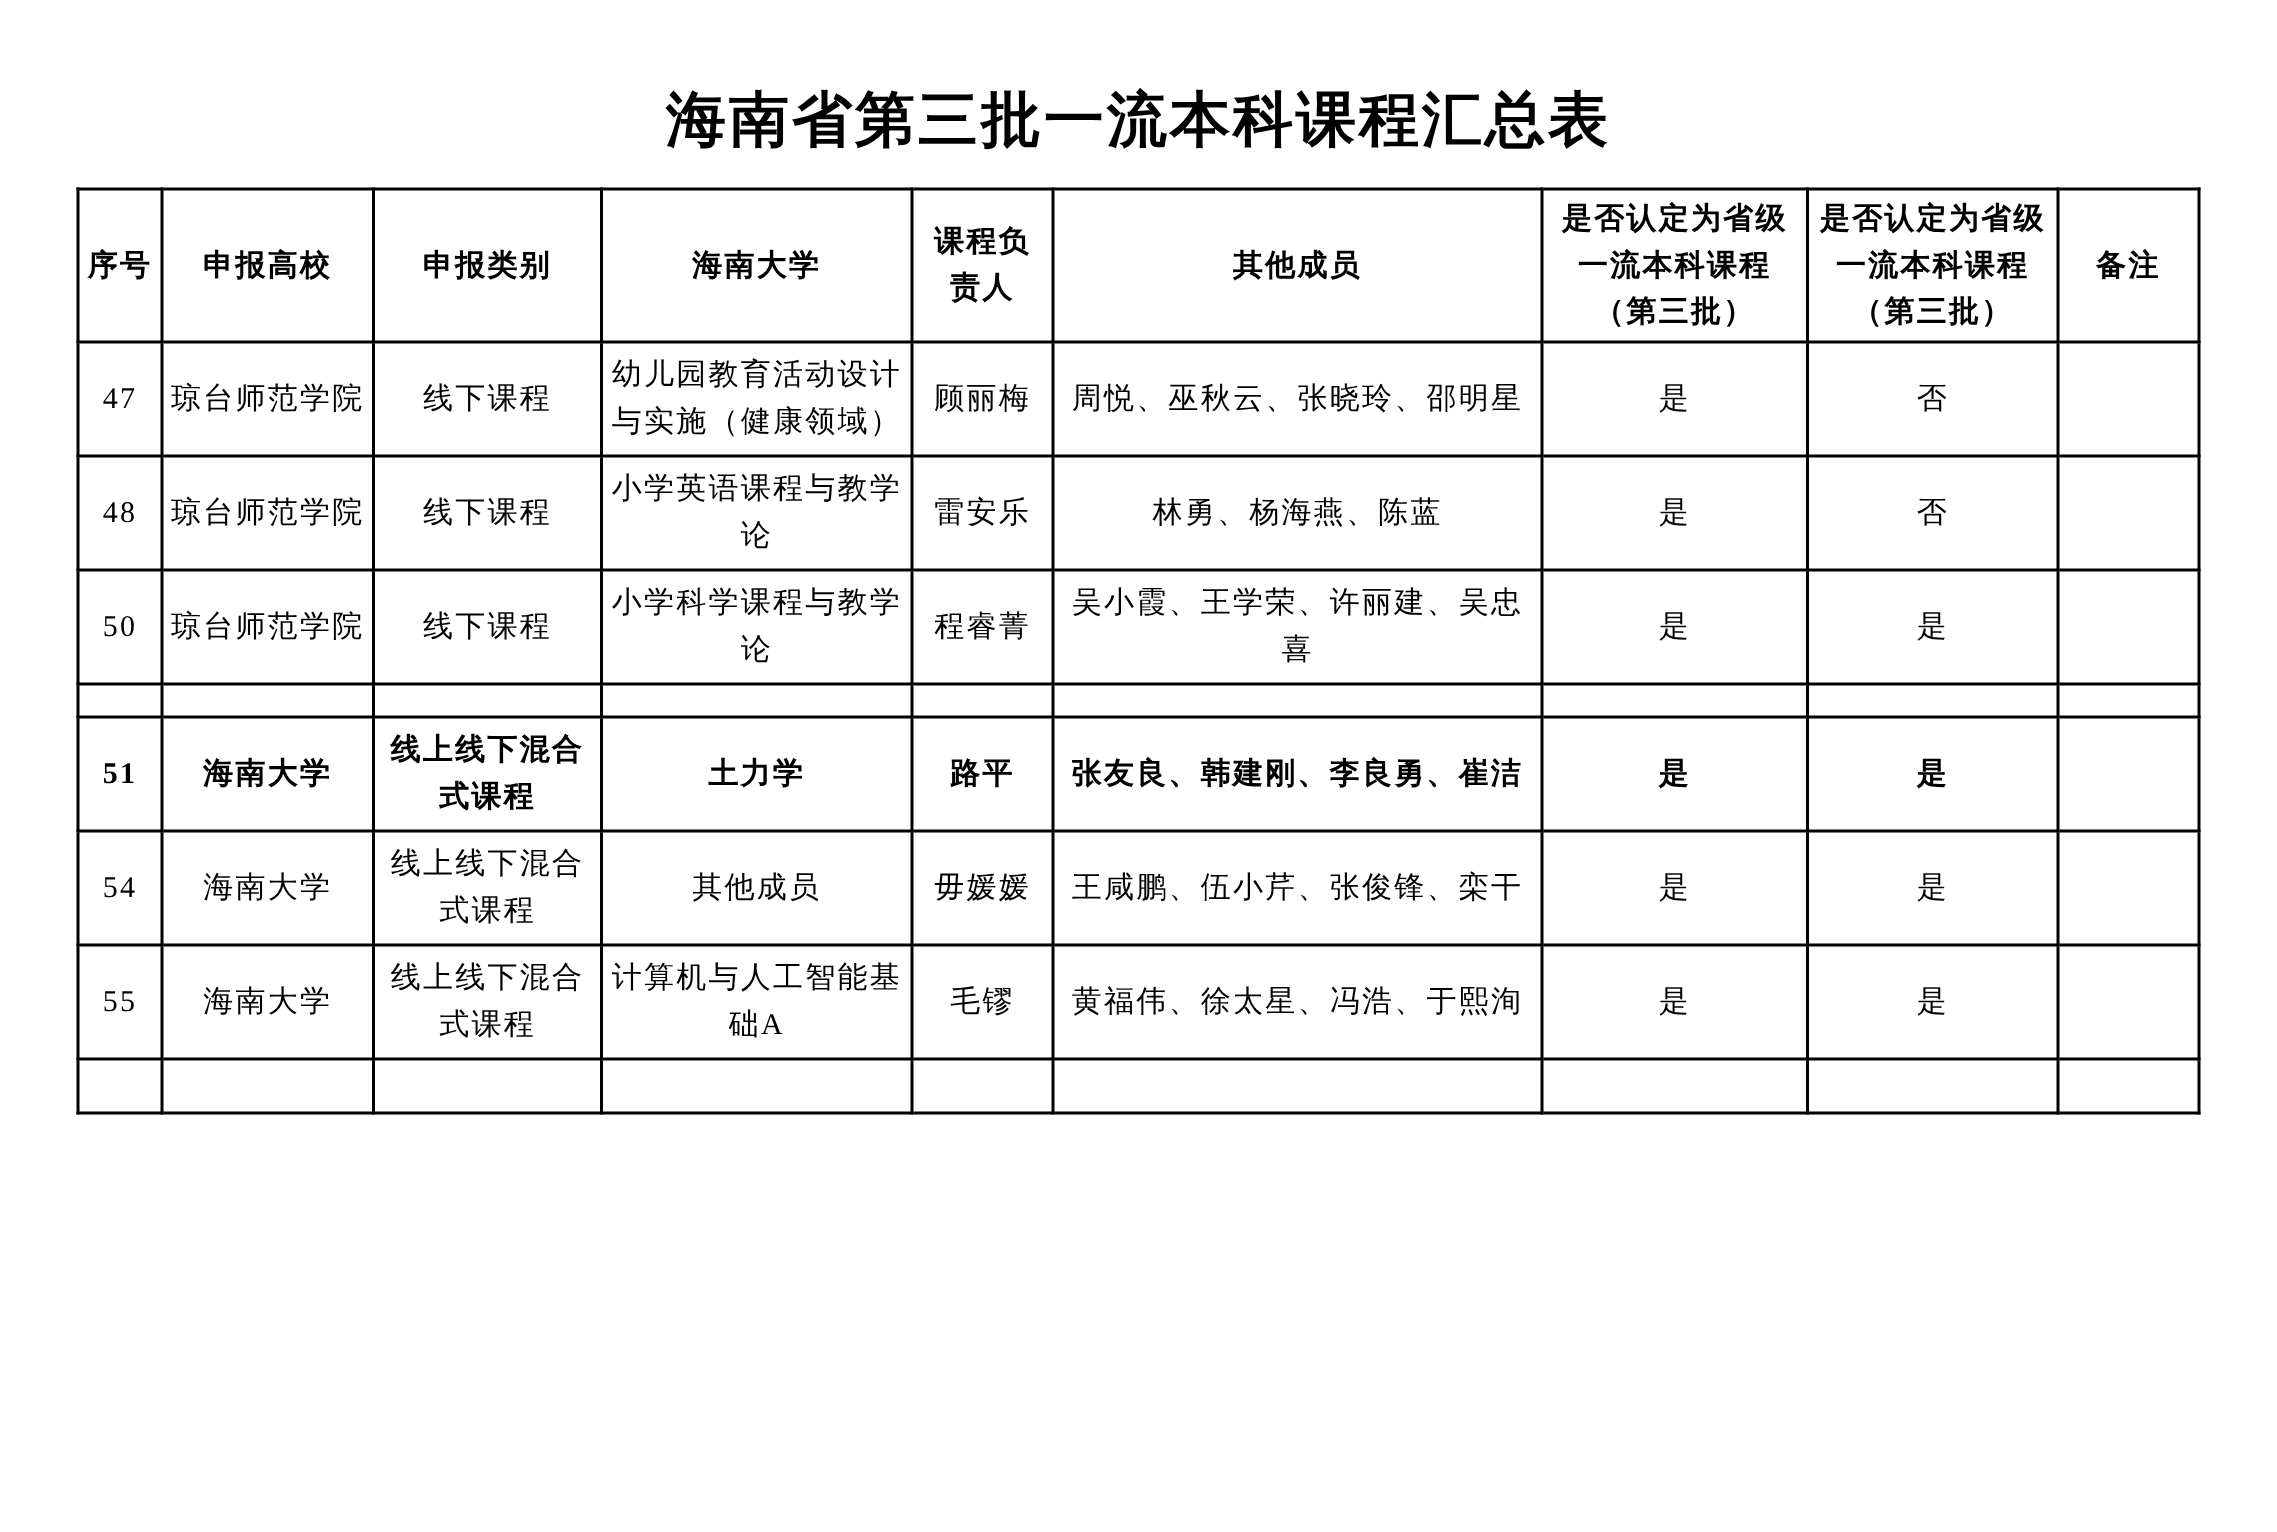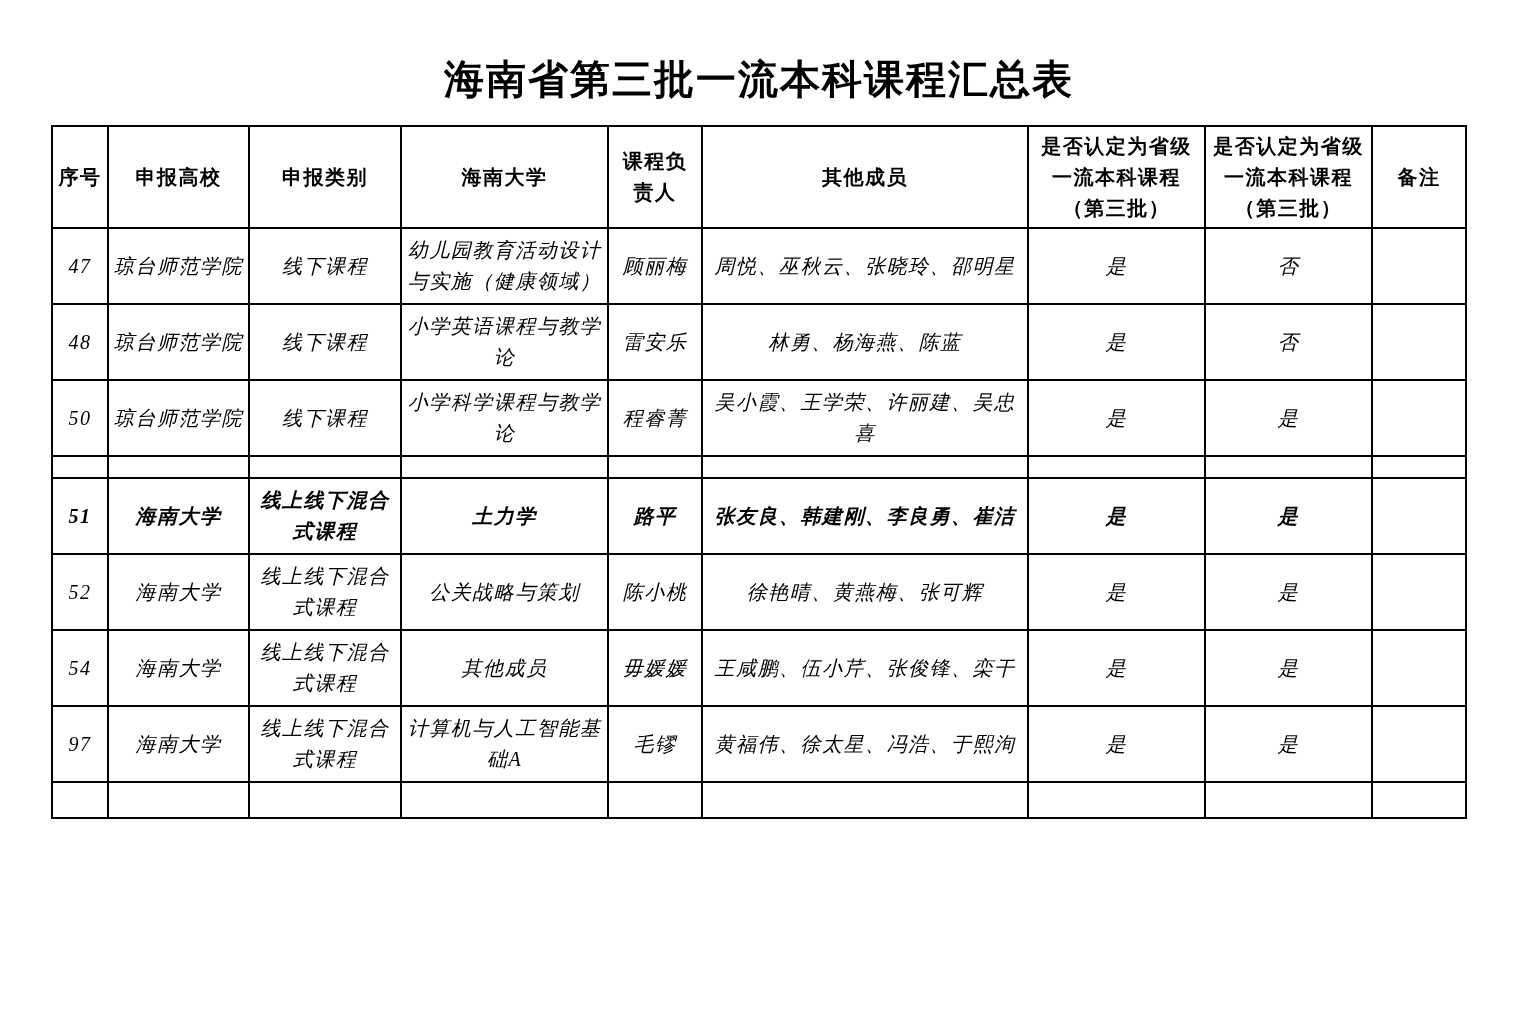--- a/index.html
+++ b/index.html
@@ -39,21 +39,21 @@
     vertical-align: middle;
     font-size: 20px;
     line-height: 1.55;
     letter-spacing: 1.5px;
     padding: 2px 5px;
     word-break: break-all;
     overflow: hidden;
   }
   .summary-table thead tr { height: 102px; }
   .summary-table th { font-weight: bold; }
-  .summary-table tbody tr { height: 76px; font-style: italic; }
+  .summary-table tbody tr { height: 76px; }
   .summary-table tbody tr.spacer { height: 22px; }
   .summary-table tbody tr.tail { height: 36px; }
   .summary-table tbody tr.bold td { font-weight: bold; }
 </style>
 </head>
 <body>
 
 <div class="page">
   <h1 class="title">海南省第三批一流本科课程汇总表</h1>
   <table class="summary-table">
@@ -131,43 +131,32 @@
           <td>海南大学</td>
           <td>线上线下混合式课程</td>
           <td>土力学</td>
           <td>路平</td>
           <td>张友良、韩建刚、李良勇、崔洁</td>
           <td>是</td>
           <td>是</td>
           <td></td>
         </tr>
         <tr>
-          <td>52</td>
-          <td>海南大学</td>
-          <td>线上线下混合式课程</td>
-          <td>公关战略与策划</td>
-          <td>陈小桃</td>
-          <td>徐艳晴、黄燕梅、张可辉</td>
-          <td>是</td>
-          <td>是</td>
-          <td></td>
-        </tr>
-        <tr>
           <td>54</td>
           <td>海南大学</td>
           <td>线上线下混合式课程</td>
           <td>其他成员</td>
           <td>毋媛媛</td>
           <td>王咸鹏、伍小芹、张俊锋、栾干</td>
           <td>是</td>
           <td>是</td>
           <td></td>
         </tr>
         <tr>
-          <td>97</td>
+          <td>55</td>
           <td>海南大学</td>
           <td>线上线下混合式课程</td>
           <td>计算机与人工智能基础A</td>
           <td>毛镠</td>
           <td>黄福伟、徐太星、冯浩、于熙洵</td>
           <td>是</td>
           <td>是</td>
           <td></td>
         </tr>
         <tr class="tail">

